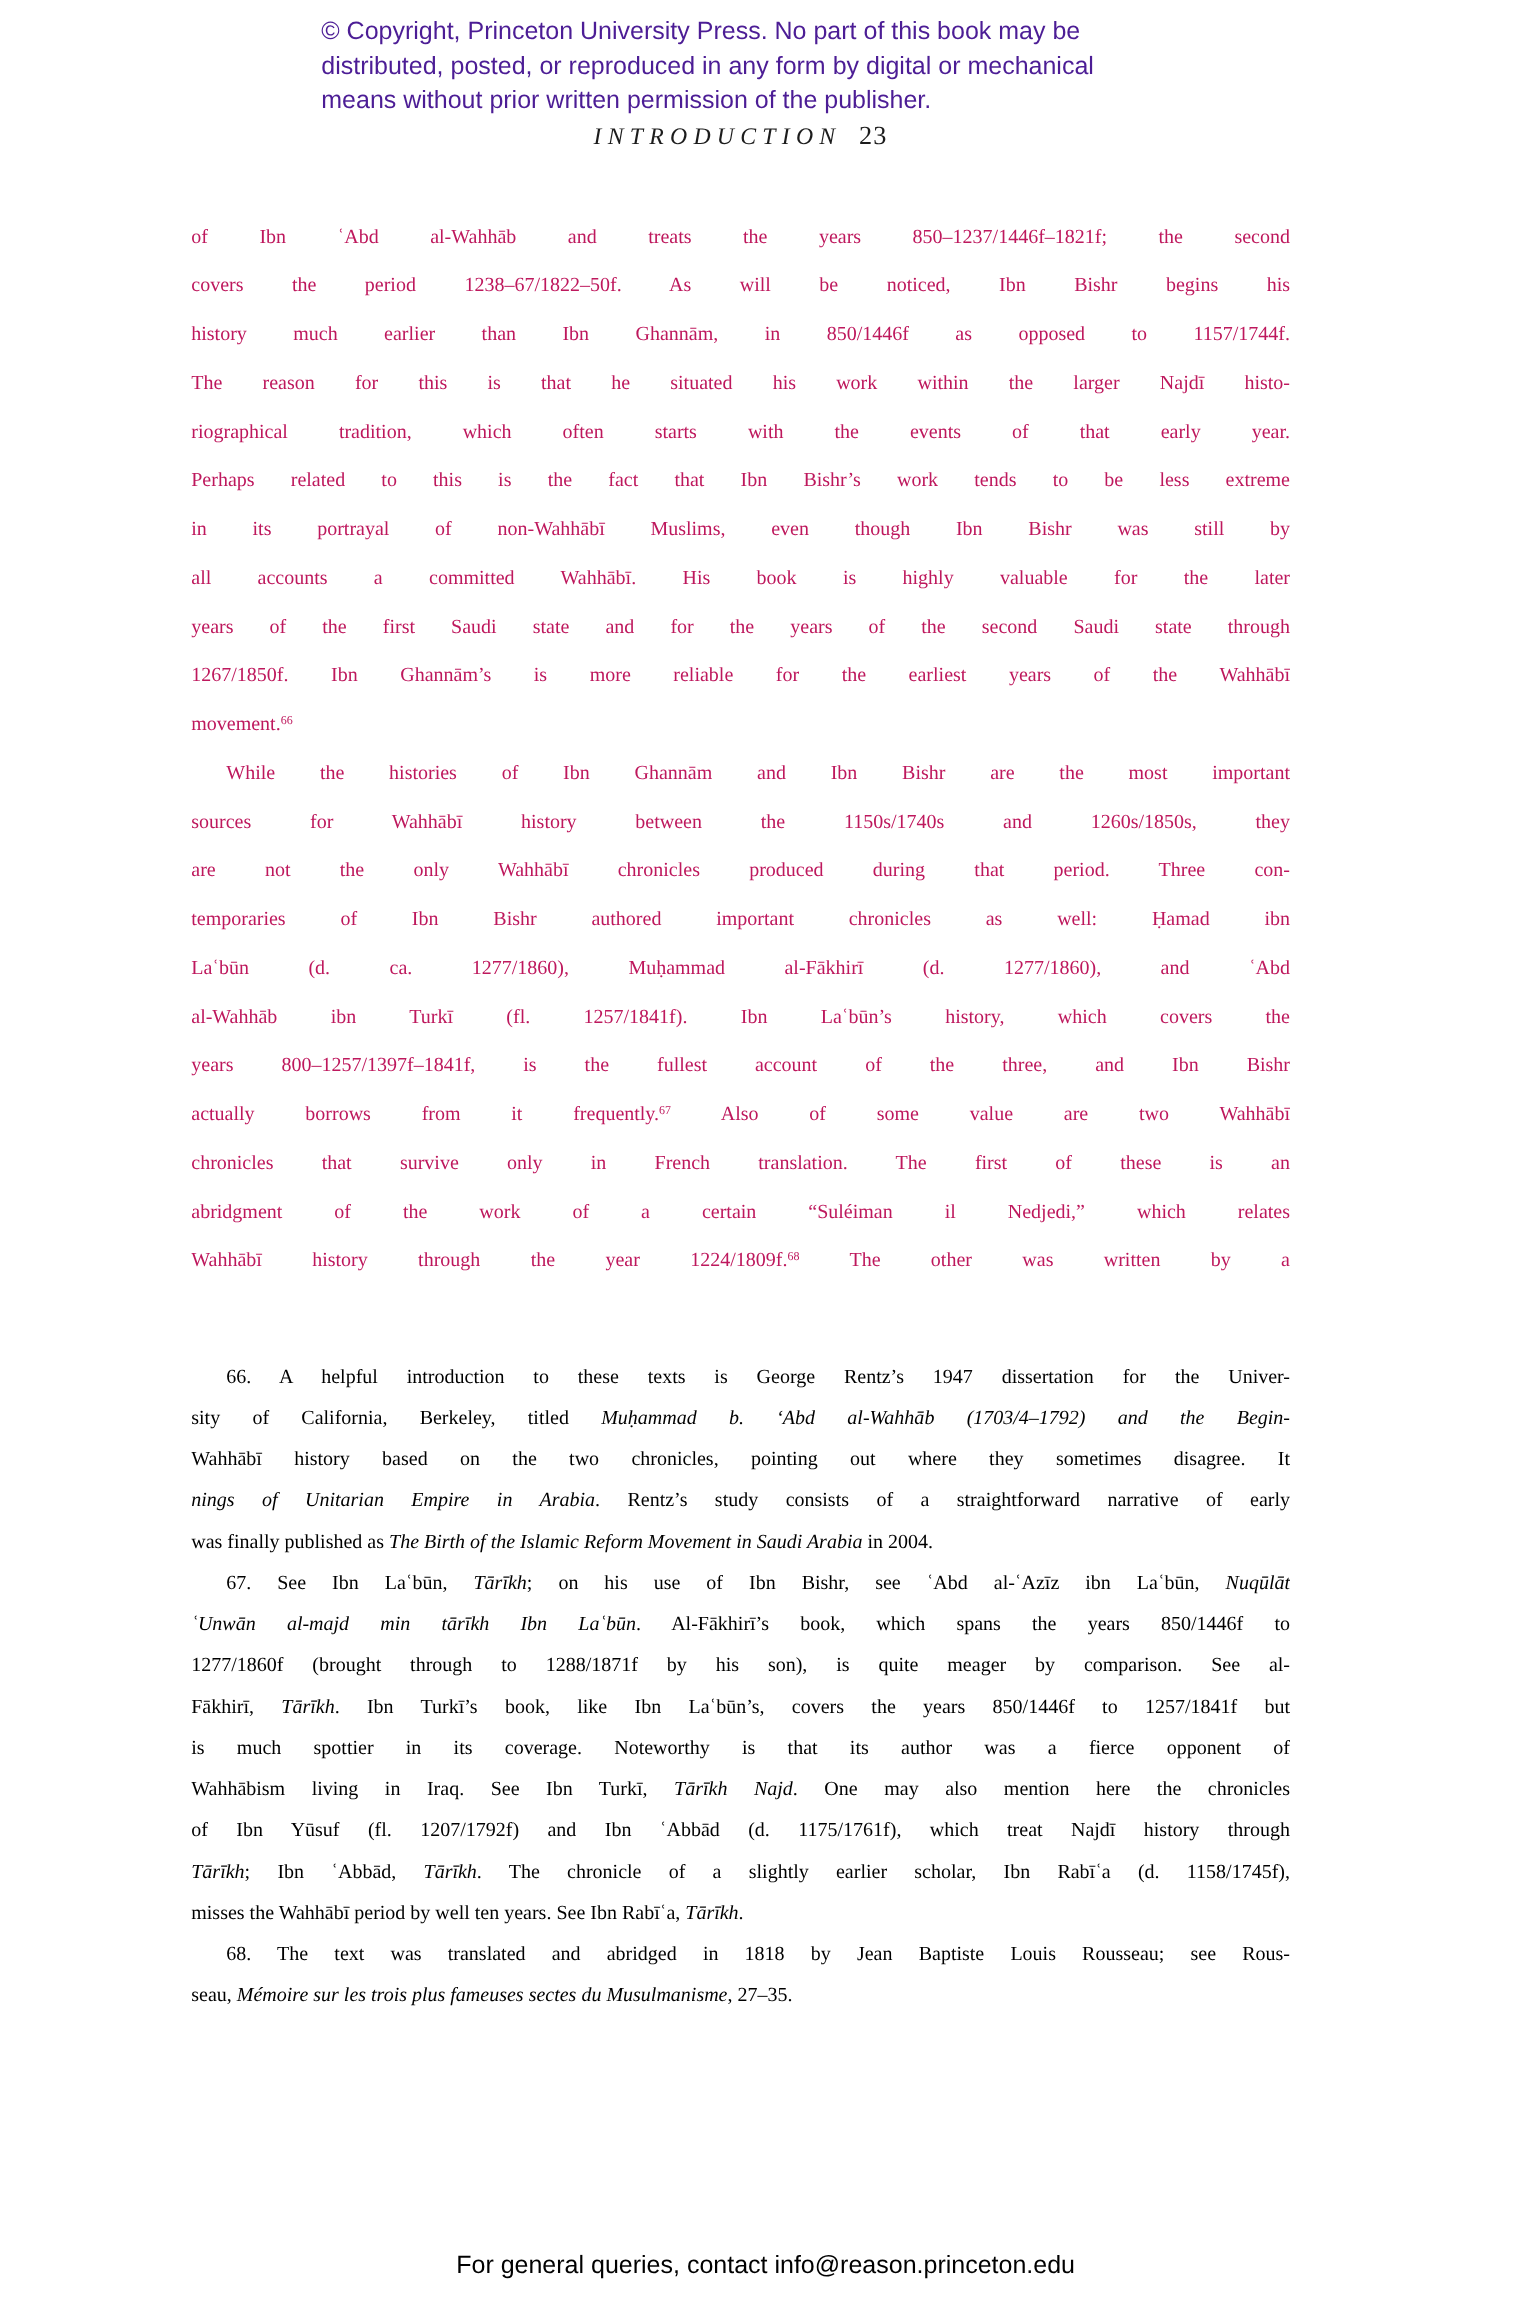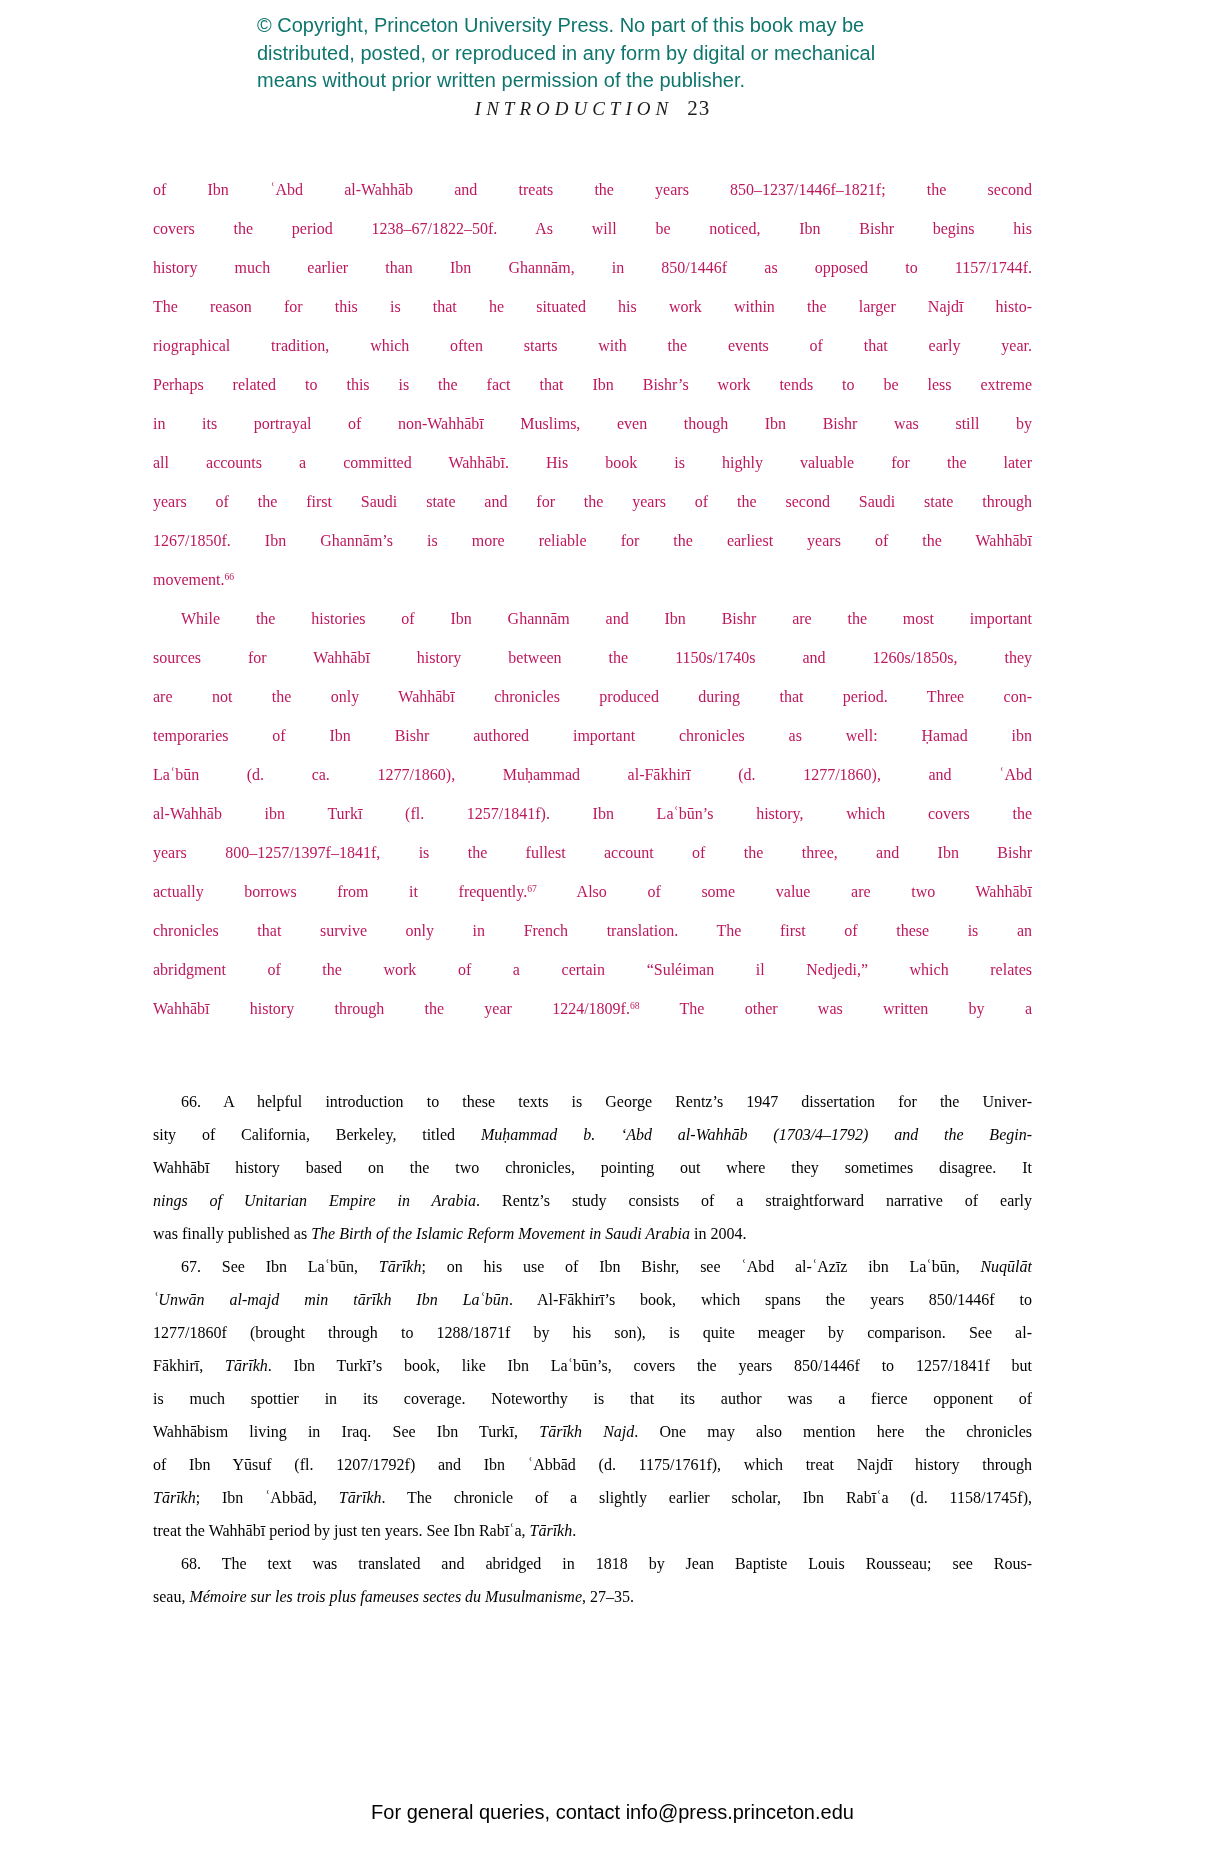--- a/index.html
+++ b/index.html
@@ -5,21 +5,21 @@
 <style>
   html,body{margin:0;padding:0;}
   body{
     width:1225px;height:1850px;background:#ffffff;position:relative;
     font-family:"Liberation Serif","DejaVu Serif",serif;color:#191919;
     -webkit-font-smoothing:antialiased;
   }
   .copyright{
     position:absolute;left:257px;top:12px;
     font-family:"Liberation Sans","DejaVu Sans",sans-serif;
-    font-size:20px;line-height:27.5px;color:#0f766e;
+    font-size:20px;line-height:27.5px;color:#4c1d95;
   }
   .running-head{
     position:absolute;left:153px;top:96px;width:879px;text-align:center;
     font-size:19px;color:#1c1c1c;
   }
   .rh-title{letter-spacing:5px;font-style:italic;}
   .rh-num{margin-left:14px;letter-spacing:1px;font-size:21px;}
   .body-text{
     position:absolute;left:153px;top:170px;width:879px;
     font-size:16px;color:#be185d;
@@ -93,21 +93,21 @@
     </div>
   <div>
       <div class="line indent"><span>67. See Ibn Laʿbūn, </span><span class="i">Tārīkh</span><span>; on his use of Ibn Bishr, see ʿAbd al-ʿAzīz ibn Laʿbūn, </span><span class="i">Nuqūlāt</span></div>
       <div class="line"><span class="i">ʿUnwān al-majd min tārīkh Ibn Laʿbūn</span><span>. Al-Fākhirī’s book, which spans the years 850/1446f to</span></div>
       <div class="line"><span>1277/1860f (brought through to 1288/1871f by his son), is quite meager by comparison. See al-</span></div>
       <div class="line"><span>Fākhirī, </span><span class="i">Tārīkh</span><span>. Ibn Turkī’s book, like Ibn Laʿbūn’s, covers the years 850/1446f to 1257/1841f but</span></div>
       <div class="line"><span>is much spottier in its coverage. Noteworthy is that its author was a fierce opponent of</span></div>
       <div class="line"><span>Wahhābism living in Iraq. See Ibn Turkī, </span><span class="i">Tārīkh Najd</span><span>. One may also mention here the chronicles</span></div>
       <div class="line"><span>of Ibn Yūsuf (fl. 1207/1792f) and Ibn ʿAbbād (d. 1175/1761f), which treat Najdī history through</span></div>
       <div class="line"><span class="i">Tārīkh</span><span>; Ibn ʿAbbād, </span><span class="i">Tārīkh</span><span>. The chronicle of a slightly earlier scholar, Ibn Rabīʿa (d. 1158/1745f),</span></div>
-      <div class="line rag"><span>treat the Wahhābī period by just ten years. See Ibn Rabīʿa, </span><span class="i">Tārīkh</span><span>.</span></div>
+      <div class="line rag"><span>misses the Wahhābī period by well ten years. See Ibn Rabīʿa, </span><span class="i">Tārīkh</span><span>.</span></div>
     </div>
   <div>
       <div class="line indent"><span>68. The text was translated and abridged in 1818 by Jean Baptiste Louis Rousseau; see Rous-</span></div>
       <div class="line rag"><span>seau, </span><span class="i">Mémoire sur les trois plus fameuses sectes du Musulmanisme</span><span>, 27–35.</span></div>
     </div>
 </div>
 
-<div class="footer">For general queries, contact info@press.princeton.edu</div>
+<div class="footer">For general queries, contact info@reason.princeton.edu</div>
 
 </body></html>

